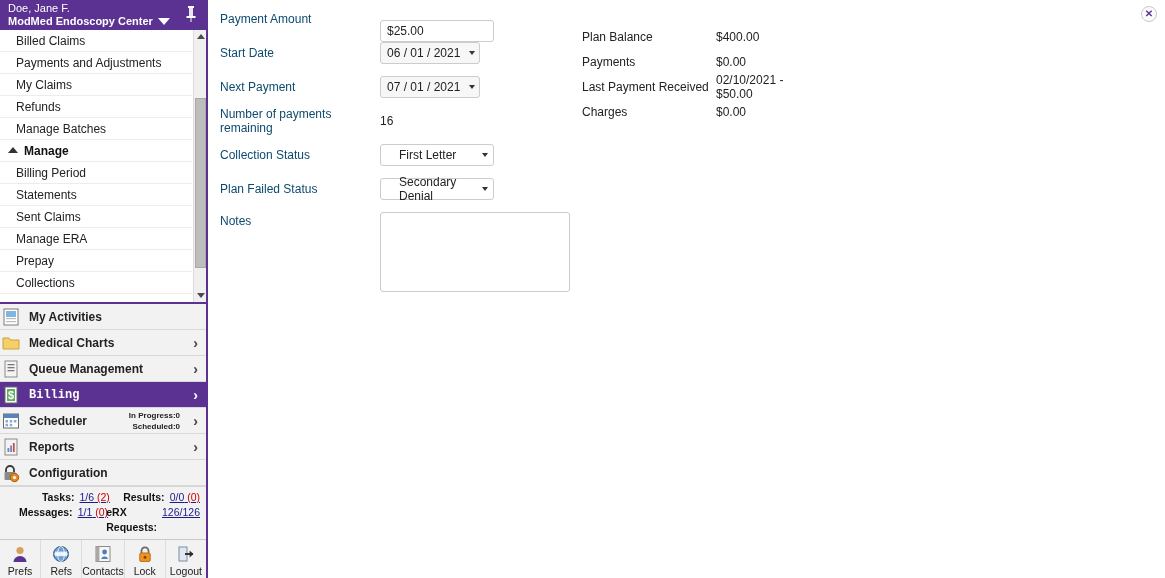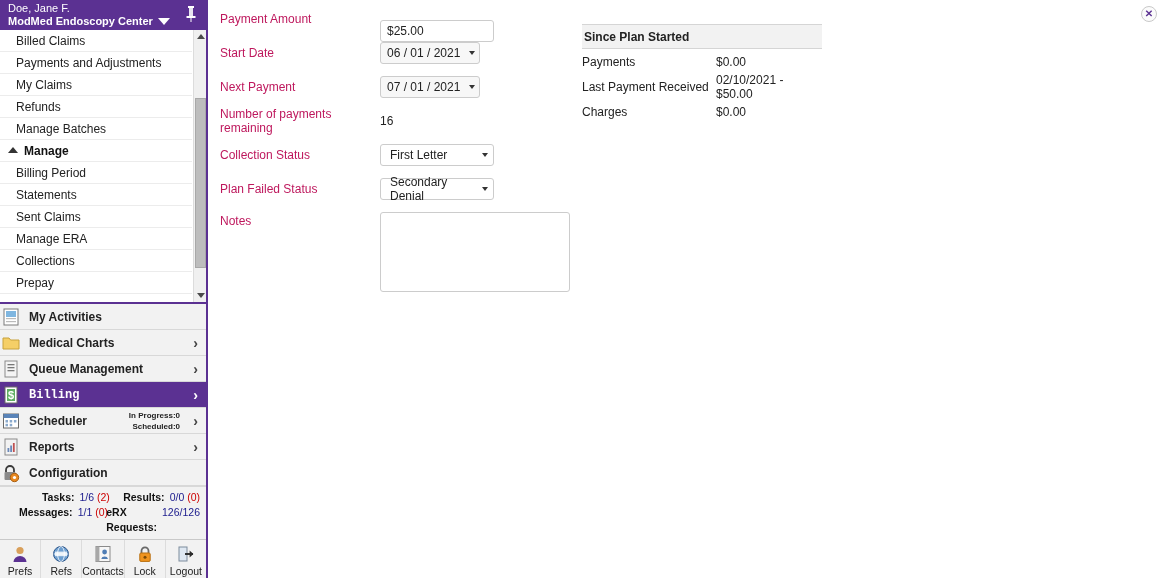--- a/index.html
+++ b/index.html
@@ -123,21 +123,21 @@
   
   .status-block {
     flex: 0 0 auto; background: #f2f2f2; padding: 3px 6px 4px 6px;
     border-bottom: 1px solid #c9c9c9; border-top: 1px solid #d8d8d8;
   }
   .status-row { display: flex; font-size: 10.5px; line-height: 15px; }
   .st-cell { display: flex; gap: 5px; align-items: baseline; }
   .st-cell.a { width: 106px; justify-content: flex-end; }
   .st-cell.b { width: 92px; justify-content: flex-end; }
   .st-label { color: #111; font-weight: bold; }
-  .st-val { color: #1a1a8c; text-align: right; }
+  .st-val { text-decoration: underline; color: #1a1a8c; text-align: right; }
   .st-val .red { color: #cc0000; }
 
   
   .footer-icons {
     flex: 0 0 auto; display: flex; background: #f2f2f2;
     border-bottom: 1px solid #c9c9c9;
   }
   .ficon {
     flex: 1 1 0; height: 40px;
     display: flex; flex-direction: column; align-items: center; justify-content: center;
@@ -169,42 +169,42 @@
     font-size: 10px; font-weight: bold; color: #5b3192; line-height: 1;
   }
 
   .form-area { position: relative; padding: 0; }
   .frow {
     display: flex; align-items: center;
     height: 30px; margin-top: 4px;
   }
   .flabel {
     width: 170px; padding-left: 10px;
-    font-size: 12px; color: #be185d;
+    font-size: 12px; color: #0c4a6e;
   }
   .fval { font-size: 12px; color: #222; }
 
   .txt-input {
     width: 114px; height: 22px;
     border: 1px solid #cccccc; border-radius: 3px;
     background: #ffffff; font-size: 12px; color: #222;
     padding: 0 6px; line-height: 20px; margin-top: 24px;
   }
   .date-input {
     width: 100px; height: 22px;
     border: 1px solid #cccccc; border-radius: 3px;
     background: #f7f7f7; font-size: 12px; color: #222;
     padding: 0 4px 0 6px;
     display: flex; align-items: center; justify-content: space-between;
   }
   .sel-input {
     width: 114px; height: 22px;
     border: 1px solid #cccccc; border-radius: 3px;
     background: #ffffff; font-size: 12px; color: #222;
-    padding: 0 5px 0 9px;
+    padding: 0 5px 0 18px;
     display: flex; align-items: center; justify-content: space-between;
   }
   .tri-down {
     width:0;height:0;
     border-left:3.5px solid transparent;border-right:3.5px solid transparent;
     border-top:4.5px solid #333;
   }
   .notes-box {
     width: 190px; height: 80px;
     border: 1px solid #cccccc; border-radius: 3px;
@@ -259,22 +259,22 @@
           <div class="nav-item">Refunds</div>
           <div class="nav-item">Manage Batches</div>
           <div class="nav-group">
             <span class="caret-up-sm"></span>
             <span>Manage</span>
           </div>
           <div class="nav-item">Billing Period</div>
           <div class="nav-item">Statements</div>
           <div class="nav-item">Sent Claims</div>
           <div class="nav-item">Manage ERA</div>
+          <div class="nav-item">Prepay</div>
           <div class="nav-item">Collections</div>
-          <div class="nav-item">Prepay</div>
         </div>
       <div class="sb-track">
         <div class="sb-btn up">
           <span class="sb-arrow-up"></span>
         </div>
         <div class="sb-thumb"></div>
         <div class="sb-btn down">
           <span class="sb-arrow-down"></span>
         </div>
       </div>
@@ -472,21 +472,24 @@
         </div>
       </div>
 
       <div class="notes-row">
         <div class="flabel">Notes</div>
         <div class="notes-box"></div>
       </div>
     </div>
 
     <div class="summary">
-      <div class="sum-row header">Since Plan Started</div>
+      <div class="sum-row">
+        <div class="sum-label">Plan Balance</div>
+        <div class="sum-val">$400.00</div>
+      </div>
       <div class="sum-row">
         <div class="sum-label">Payments</div>
         <div class="sum-val">$0.00</div>
       </div>
       <div class="sum-row">
         <div class="sum-label">Last Payment Received</div>
         <div class="sum-val">02/10/2021 - $50.00</div>
       </div>
       <div class="sum-row">
         <div class="sum-label">Charges</div>

